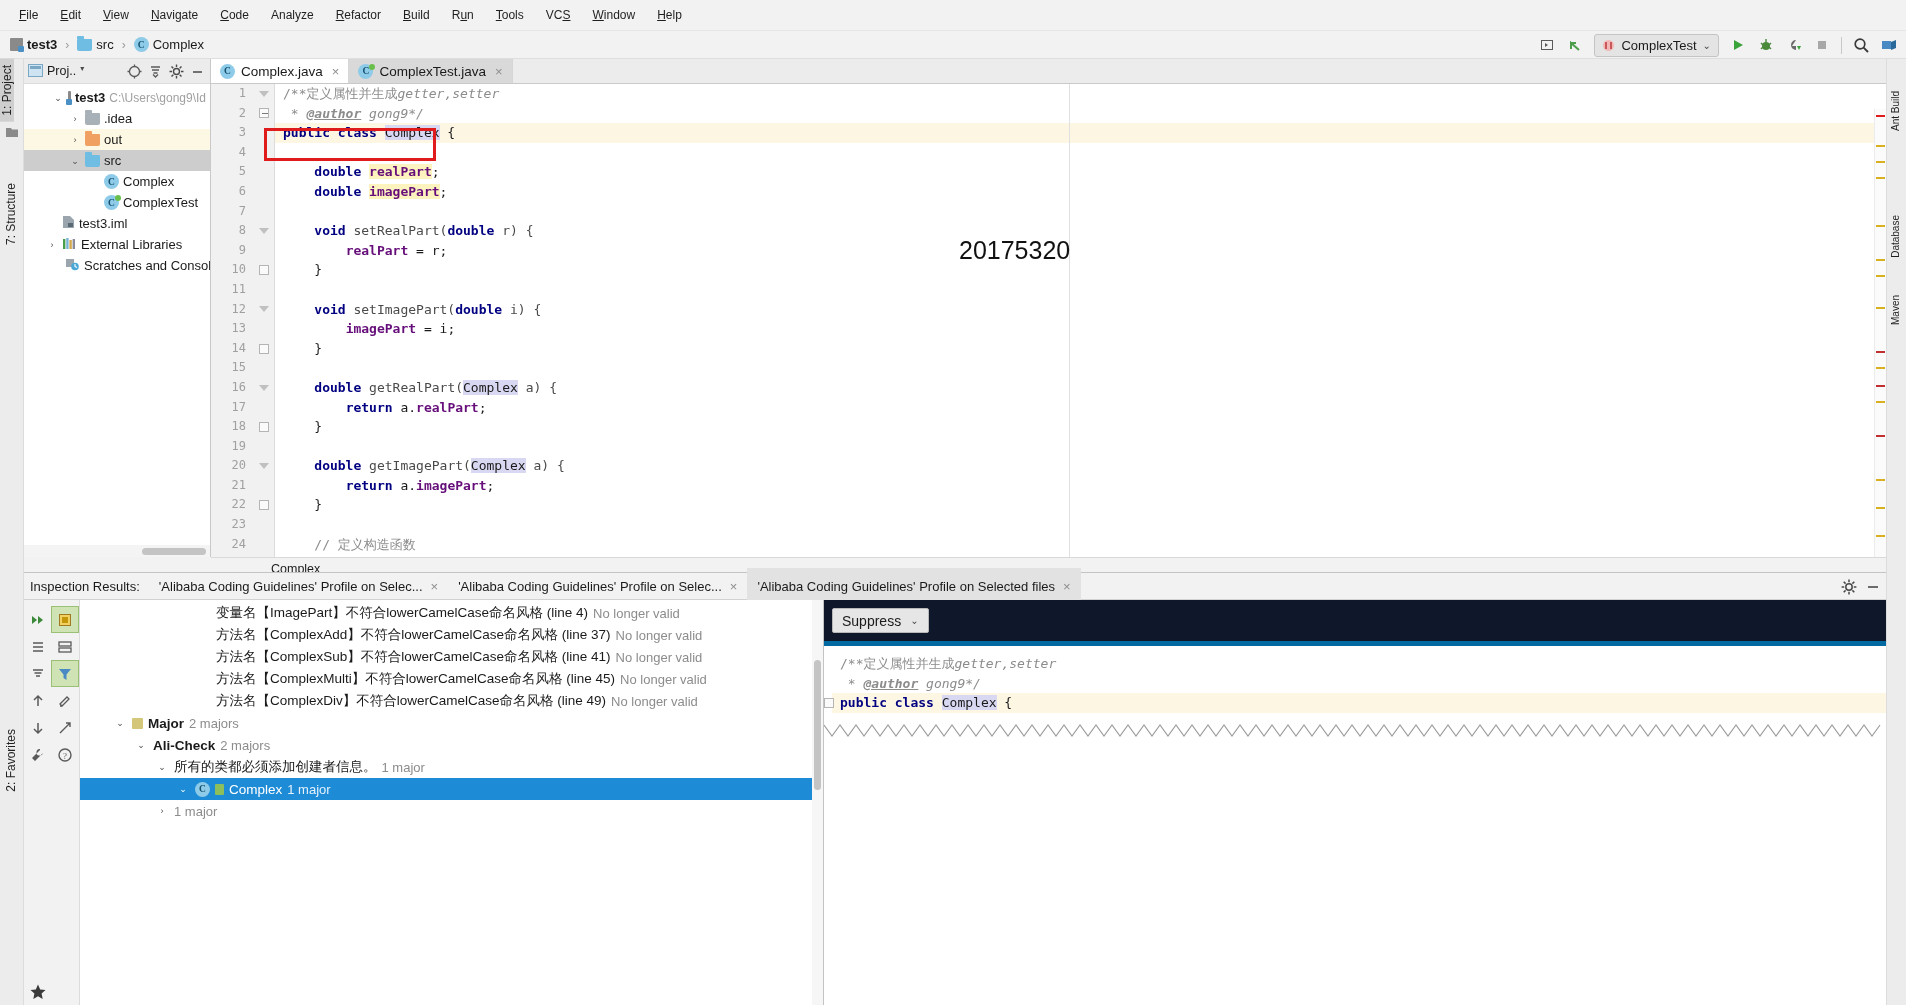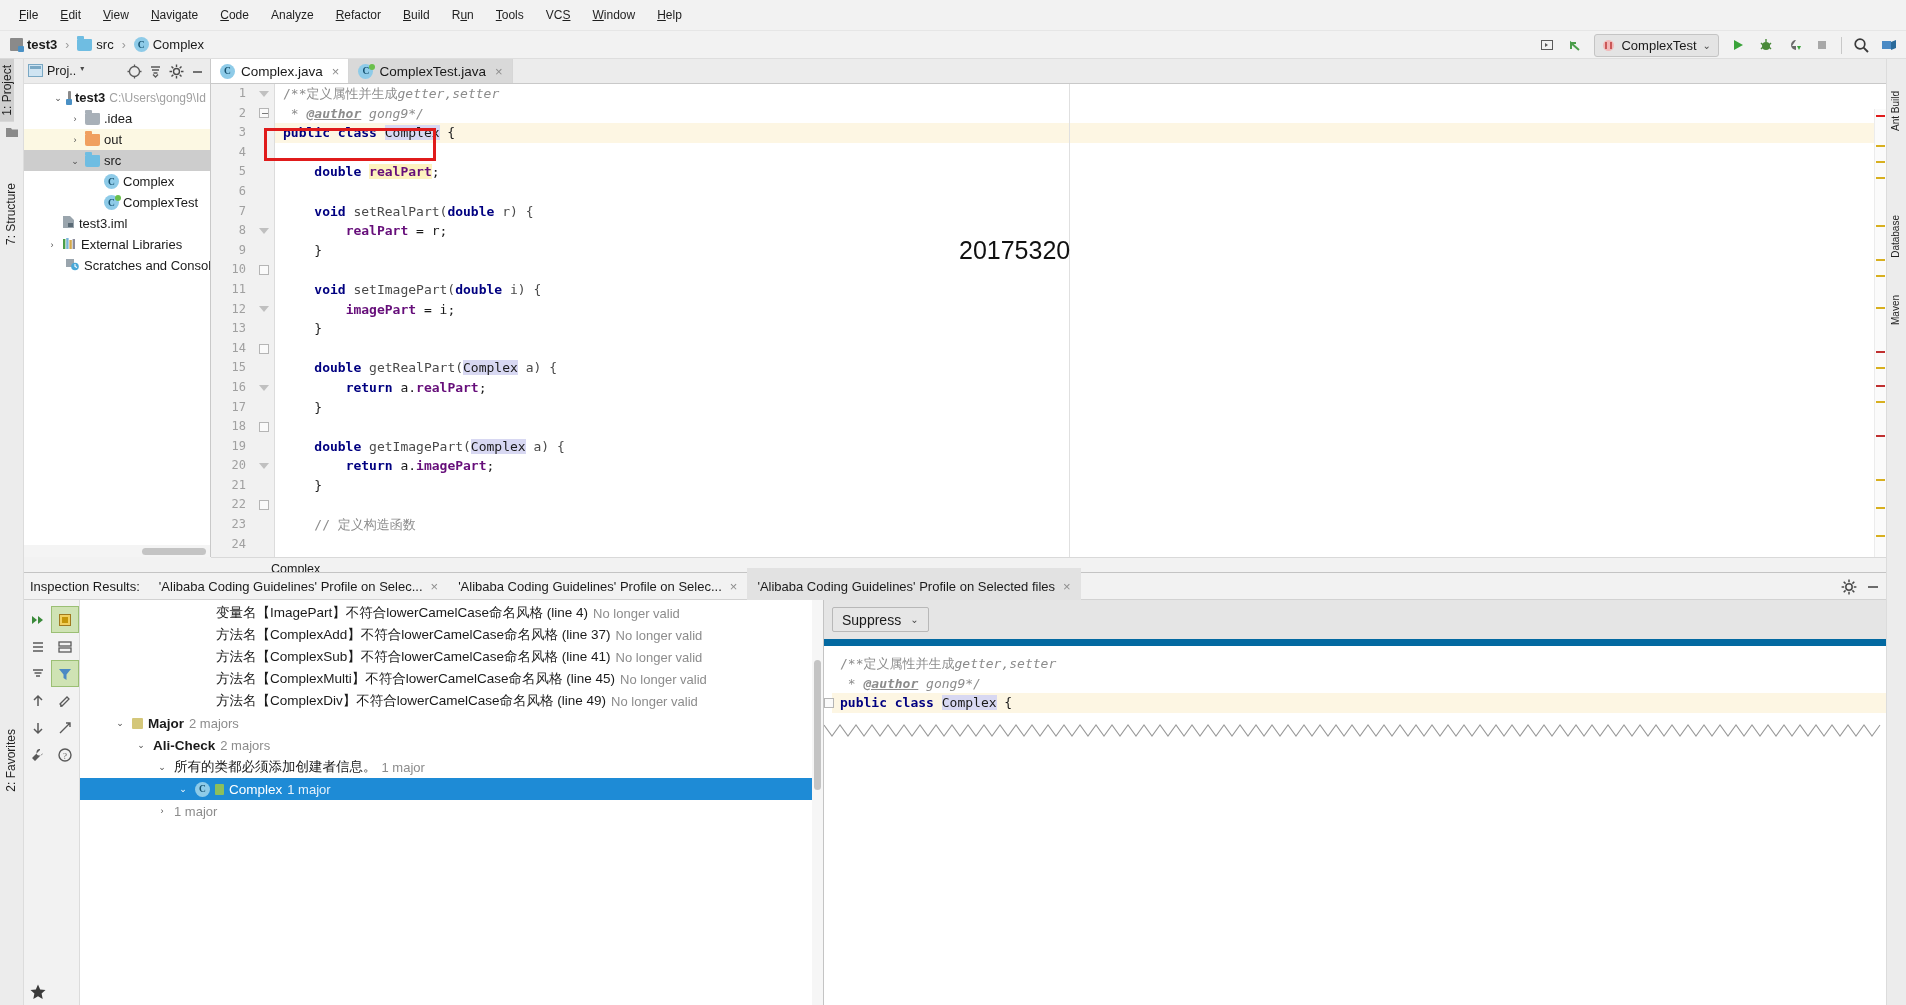--- a/index.html
+++ b/index.html
@@ -303,21 +303,21 @@
     position:absolute; right:0; top:0; bottom:0; width:11px; background:#f6f6f6;
   }
   .insp-tree-scroll .thumb {
     position:absolute; left:2px; top:60px; width:7px; height:130px;
     background:#c4c4c4; border-radius:4px;
   }
 
   .insp-preview { width: 1062px; background: #fff; position: relative; flex-shrink:0;}
   .prev-top {
     height: 46px; display: flex; align-items: center; padding-left: 8px;
-    background: #e5e5e5; border-bottom: 7px solid #0369a1;
+    background: #0f172a; border-bottom: 5px solid #0369a1;
   }
   .suppress-btn {
     display: flex; align-items: center; gap: 9px;
     height: 25px; padding: 0 9px; background: #e6e6e6;
     border: 1px solid #b8b8b8; border-radius: 2px; font-size: 14px;
     cursor: default;
   }
   .prev-code {
     font-family: "DejaVu Sans Mono", monospace; font-size: 13px;
     padding: 8px 0 0 8px; background: #fff;
@@ -629,20 +629,21 @@
               <div class="fold"></div>
               <div class="fold"></div>
             </div>
         </div>
         <div class="code-lines" id="code-lines">
             <div class="cline"><span class="cmt">/**定义属性并生成<i>getter,setter</i></span></div>
             <div class="cline"><span class="cmt"> * </span><span class="tag">@author</span><span class="cmt"><i> gong9*/</i></span></div>
             <div class="cline hi"><span class="kw">public class </span><span class="typ">Complex</span><span class="plain"> {</span></div>
             <div class="cline">&nbsp;</div>
             <div class="cline">    <span class="kw">double </span><span class="fldhl">realPart</span><span class="plain">;</span></div>
+            <div class="cline">    <span class="kw">double </span><span class="fldhl">imagePart</span><span class="plain">;</span></div>
             <div class="cline">&nbsp;</div>
             <div class="cline">    <span class="kw">void </span><span class="mth">setRealPart(</span><span class="kw">double </span><span class="mth">r) {</span></div>
             <div class="cline">        <span class="fld">realPart</span><span class="plain"> = r;</span></div>
             <div class="cline">    <span class="plain">}</span></div>
             <div class="cline">&nbsp;</div>
             <div class="cline">    <span class="kw">void </span><span class="mth">setImagePart(</span><span class="kw">double </span><span class="mth">i) {</span></div>
             <div class="cline">        <span class="fld">imagePart</span><span class="plain"> = i;</span></div>
             <div class="cline">    <span class="plain">}</span></div>
             <div class="cline">&nbsp;</div>
             <div class="cline">    <span class="kw">double </span><span class="mth">getRealPart(</span><span class="typ">Complex</span><span class="mth"> a) {</span></div>

